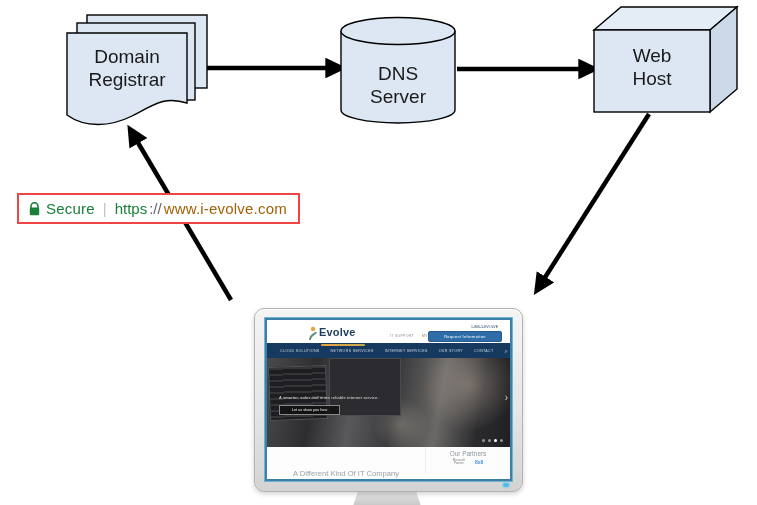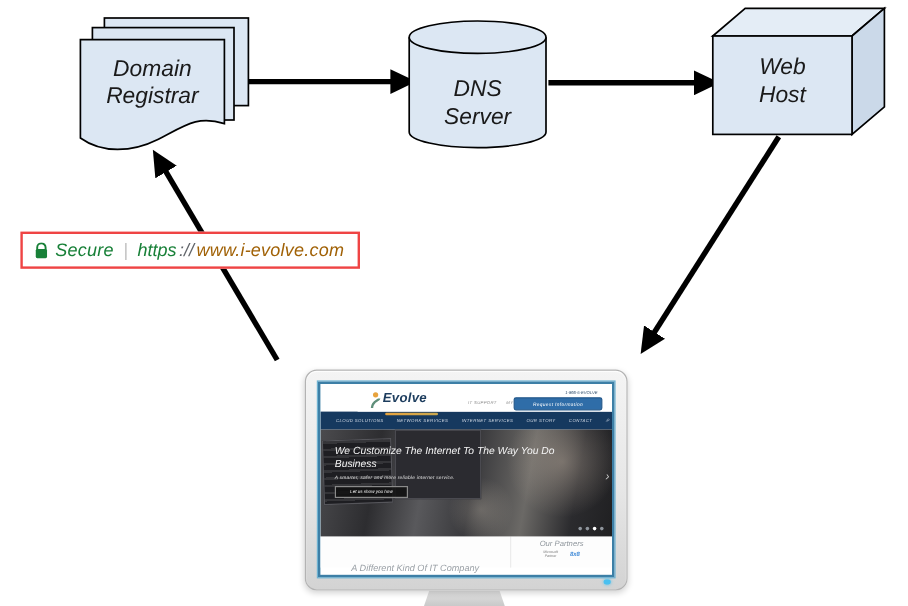--- a/index.html
+++ b/index.html
@@ -1,18 +1,18 @@
 <!DOCTYPE html>
 <html><head>
 <meta charset="utf-8">
 <style>
   * { margin:0; padding:0; box-sizing:border-box; }
   html,body { width:757px; height:505px; background:#ffffff; overflow:hidden;
               font-family:"Liberation Sans", sans-serif; -webkit-text-size-adjust:none; }
-  #stage { position:relative; width:757px; height:505px; background:#fff;font-style:italic; }
+  #stage { position:relative; width:757px; height:505px; background:#fff; }
 
   
   #diagram { position:absolute; left:0; top:0; z-index:1; }
   .node-label { font-family:"Liberation Sans", sans-serif; font-size:19px; fill:#1a1a1a; }
 
   
   .addr { position:absolute; left:17px; top:193px; width:283px; height:31px; z-index:3;
           background:#ffffff; border:2px solid #ef4444; display:flex; align-items:center;
           padding:0 10px; gap:6px; font-size:15px; }
   .addr .lock-wrap { display:flex; align-items:center; }
@@ -166,21 +166,20 @@
         <span class="nav-item">NETWORK SERVICES</span>
         <span class="nav-item">INTERNET SERVICES</span>
         <span class="nav-item">OUR STORY</span>
         <span class="nav-item">CONTACT</span>
         <span class="nav-search">⌕</span>
       </div>
 
       <div class="hero">
         <div class="m1"></div>
         <div class="m2"></div>
-        <div class="hero-headline">We Customize The Internet To The Way You Do Business</div>
         <div class="hero-sub">A smarter, safer and more reliable internet service.</div>
         <div class="hero-cta">Let us show you how</div>
         <div class="chev">›</div>
         <div class="dots">
           <span class="dot"></span>
           <span class="dot"></span>
           <span class="dot active"></span>
           <span class="dot"></span>
         </div>
       </div>

